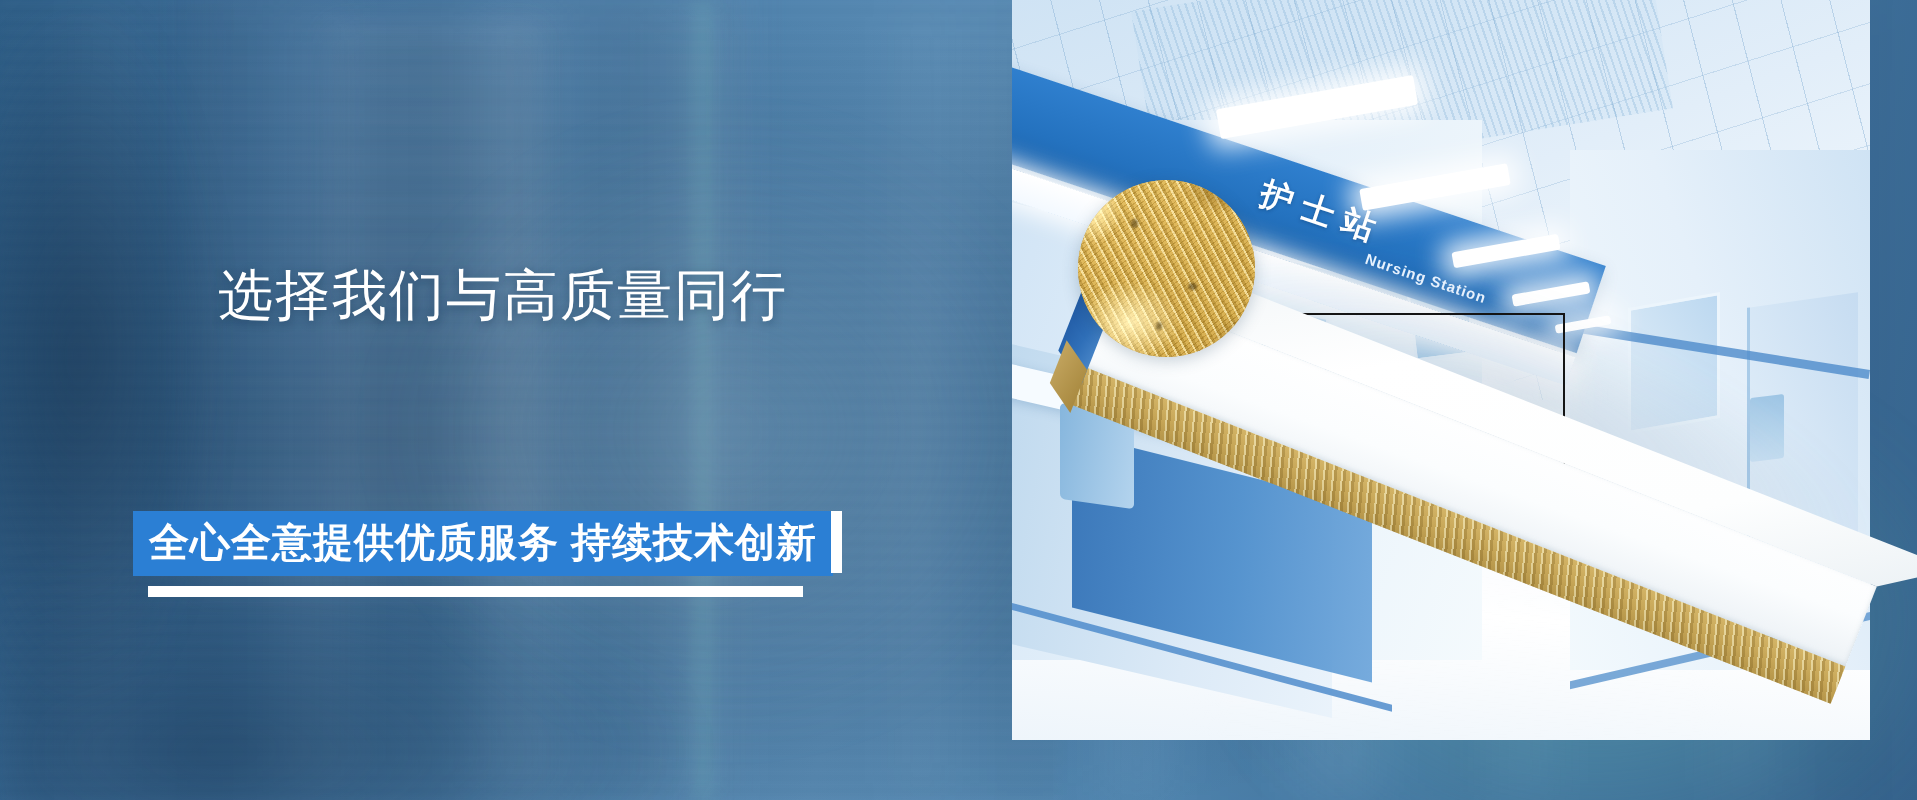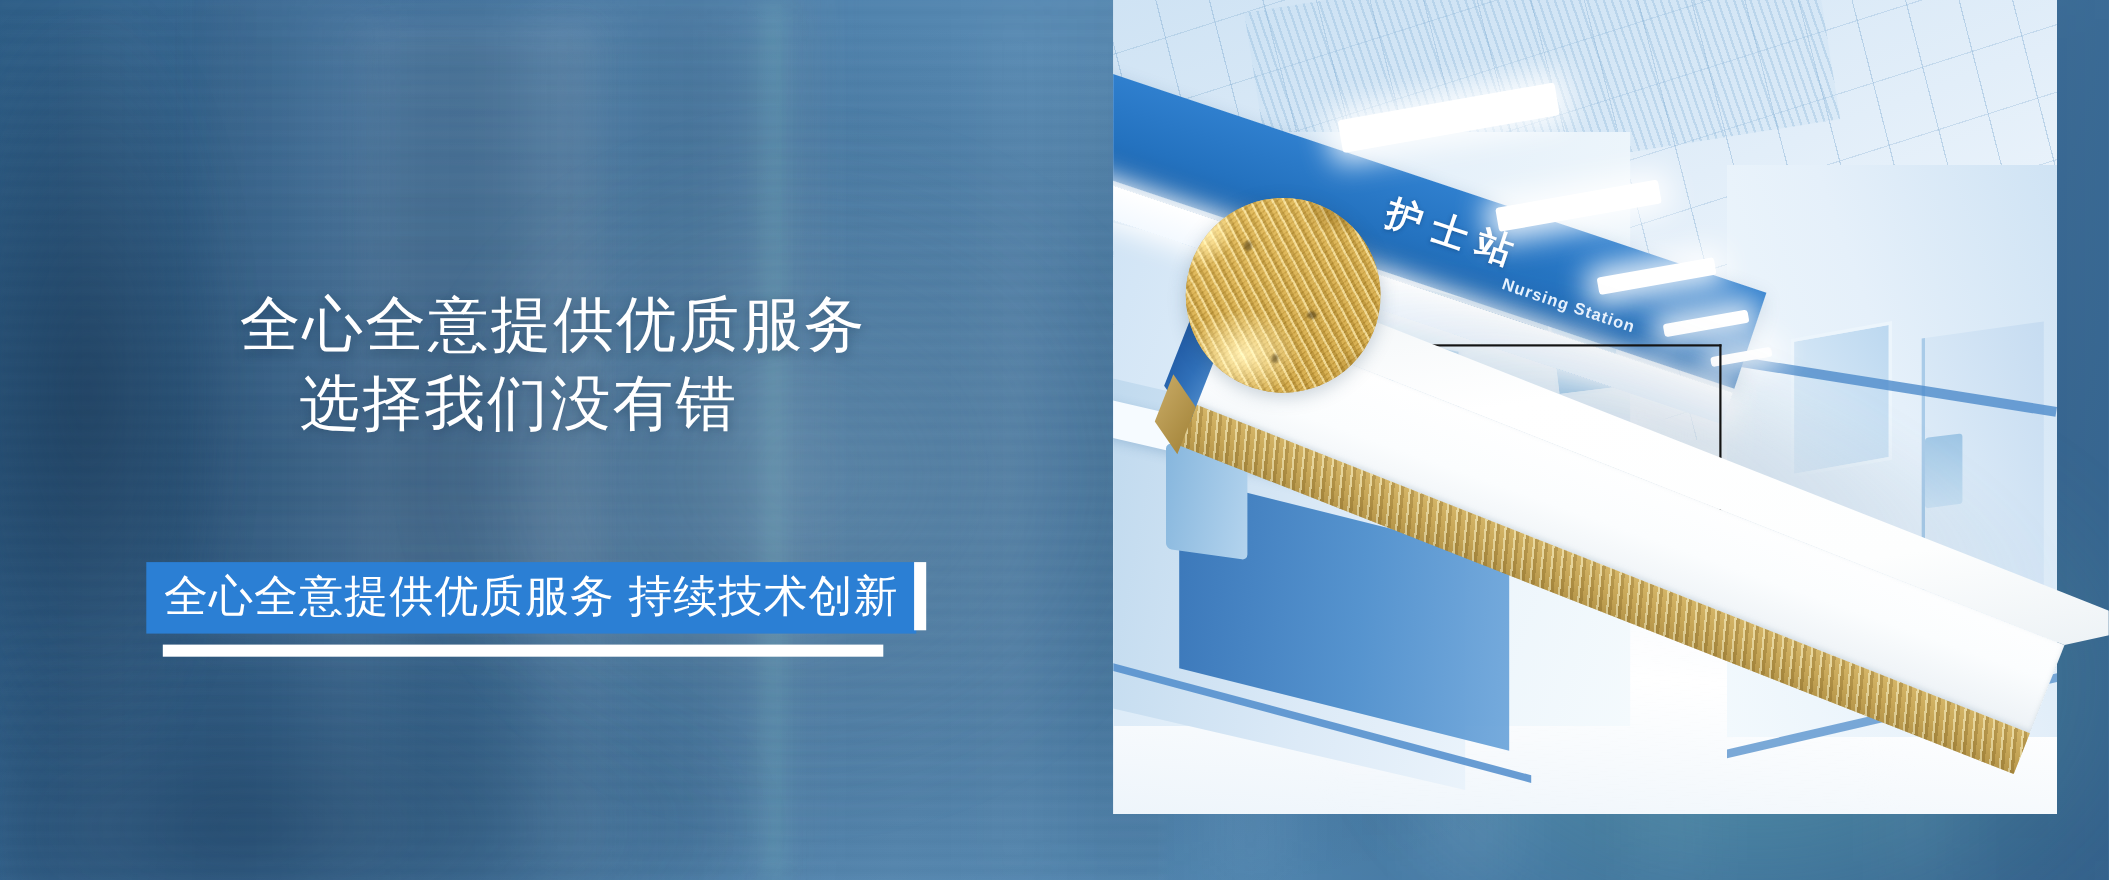--- a/index.html
+++ b/index.html
@@ -99,21 +99,21 @@
     text-shadow:0 2px 10px rgba(12,38,64,.40);
   }
   .sub1{left:218px;top:262px;}
   .sub2{left:272px;top:333px;}
 
   .ribbon-wrap{position:absolute;left:133px;top:511px;}
   .ribbon{
     display:inline-block;
     background:#2b7fd4;
     color:#ffffff;
-    font-size:40px;letter-spacing:1px;font-weight:400;
+    font-size:40px;letter-spacing:1px;font-weight:700;
     padding:9px 16px 11px 16px;
     white-space:nowrap;
     line-height:1.12;
   }
   .ribbon-caret{
     display:inline-block;vertical-align:top;
     width:11px;height:62px;background:#ffffff;margin-left:-2px;
   }
   .ribbon-underline{
     position:absolute;left:15px;top:75px;
@@ -433,22 +433,21 @@
   </div>
 
   <div class="swatch">
     <div class="swatch-tex"></div>
     <div class="swatch-dot1"></div>
     <div class="swatch-dot2"></div>
     <div class="swatch-dot3"></div>
   </div>
 
   <div class="copy">
-    <div class="sub1">全心全意提供优质服务</div>
-    <div class="sub2">选择我们没有错</div>
+    <div class="sub1">选择我们与高质量同行</div>
 
     <div class="ribbon-wrap">
       <span class="ribbon">全心全意提供优质服务 持续技术创新</span><span class="ribbon-caret"></span>
       <div class="ribbon-underline"></div>
     </div>
   </div>
 
 </div>
 
 </body></html>

